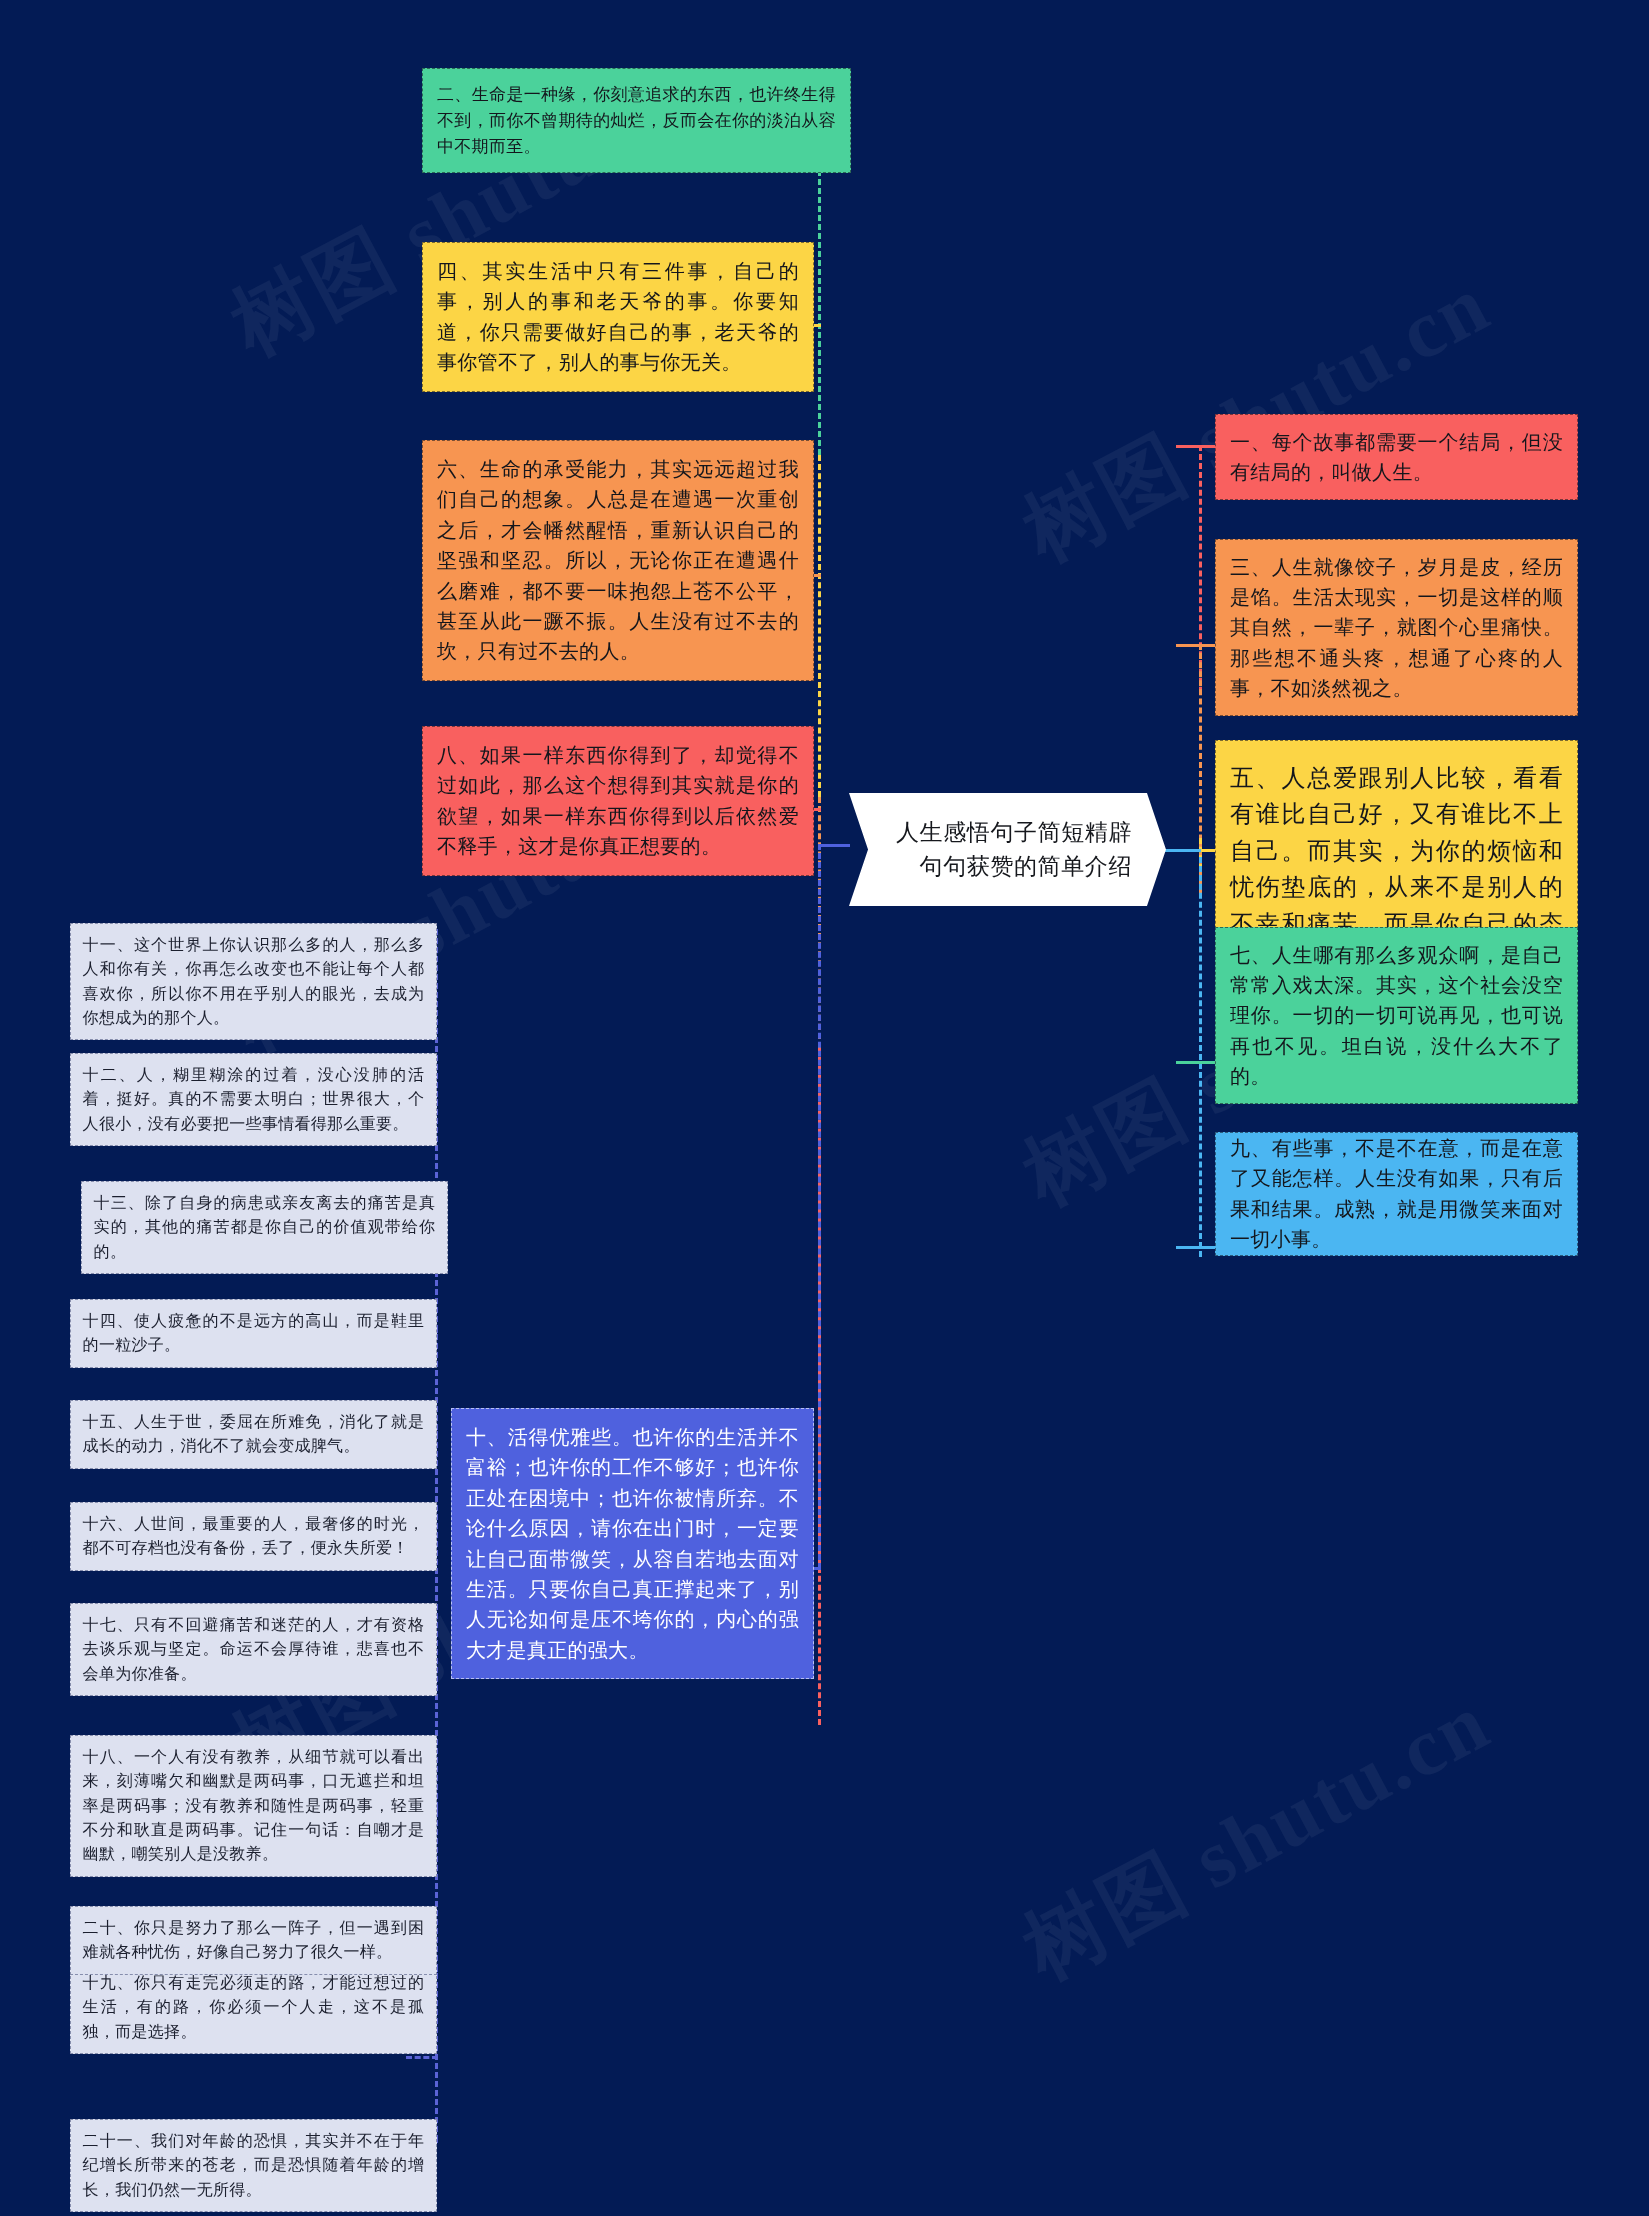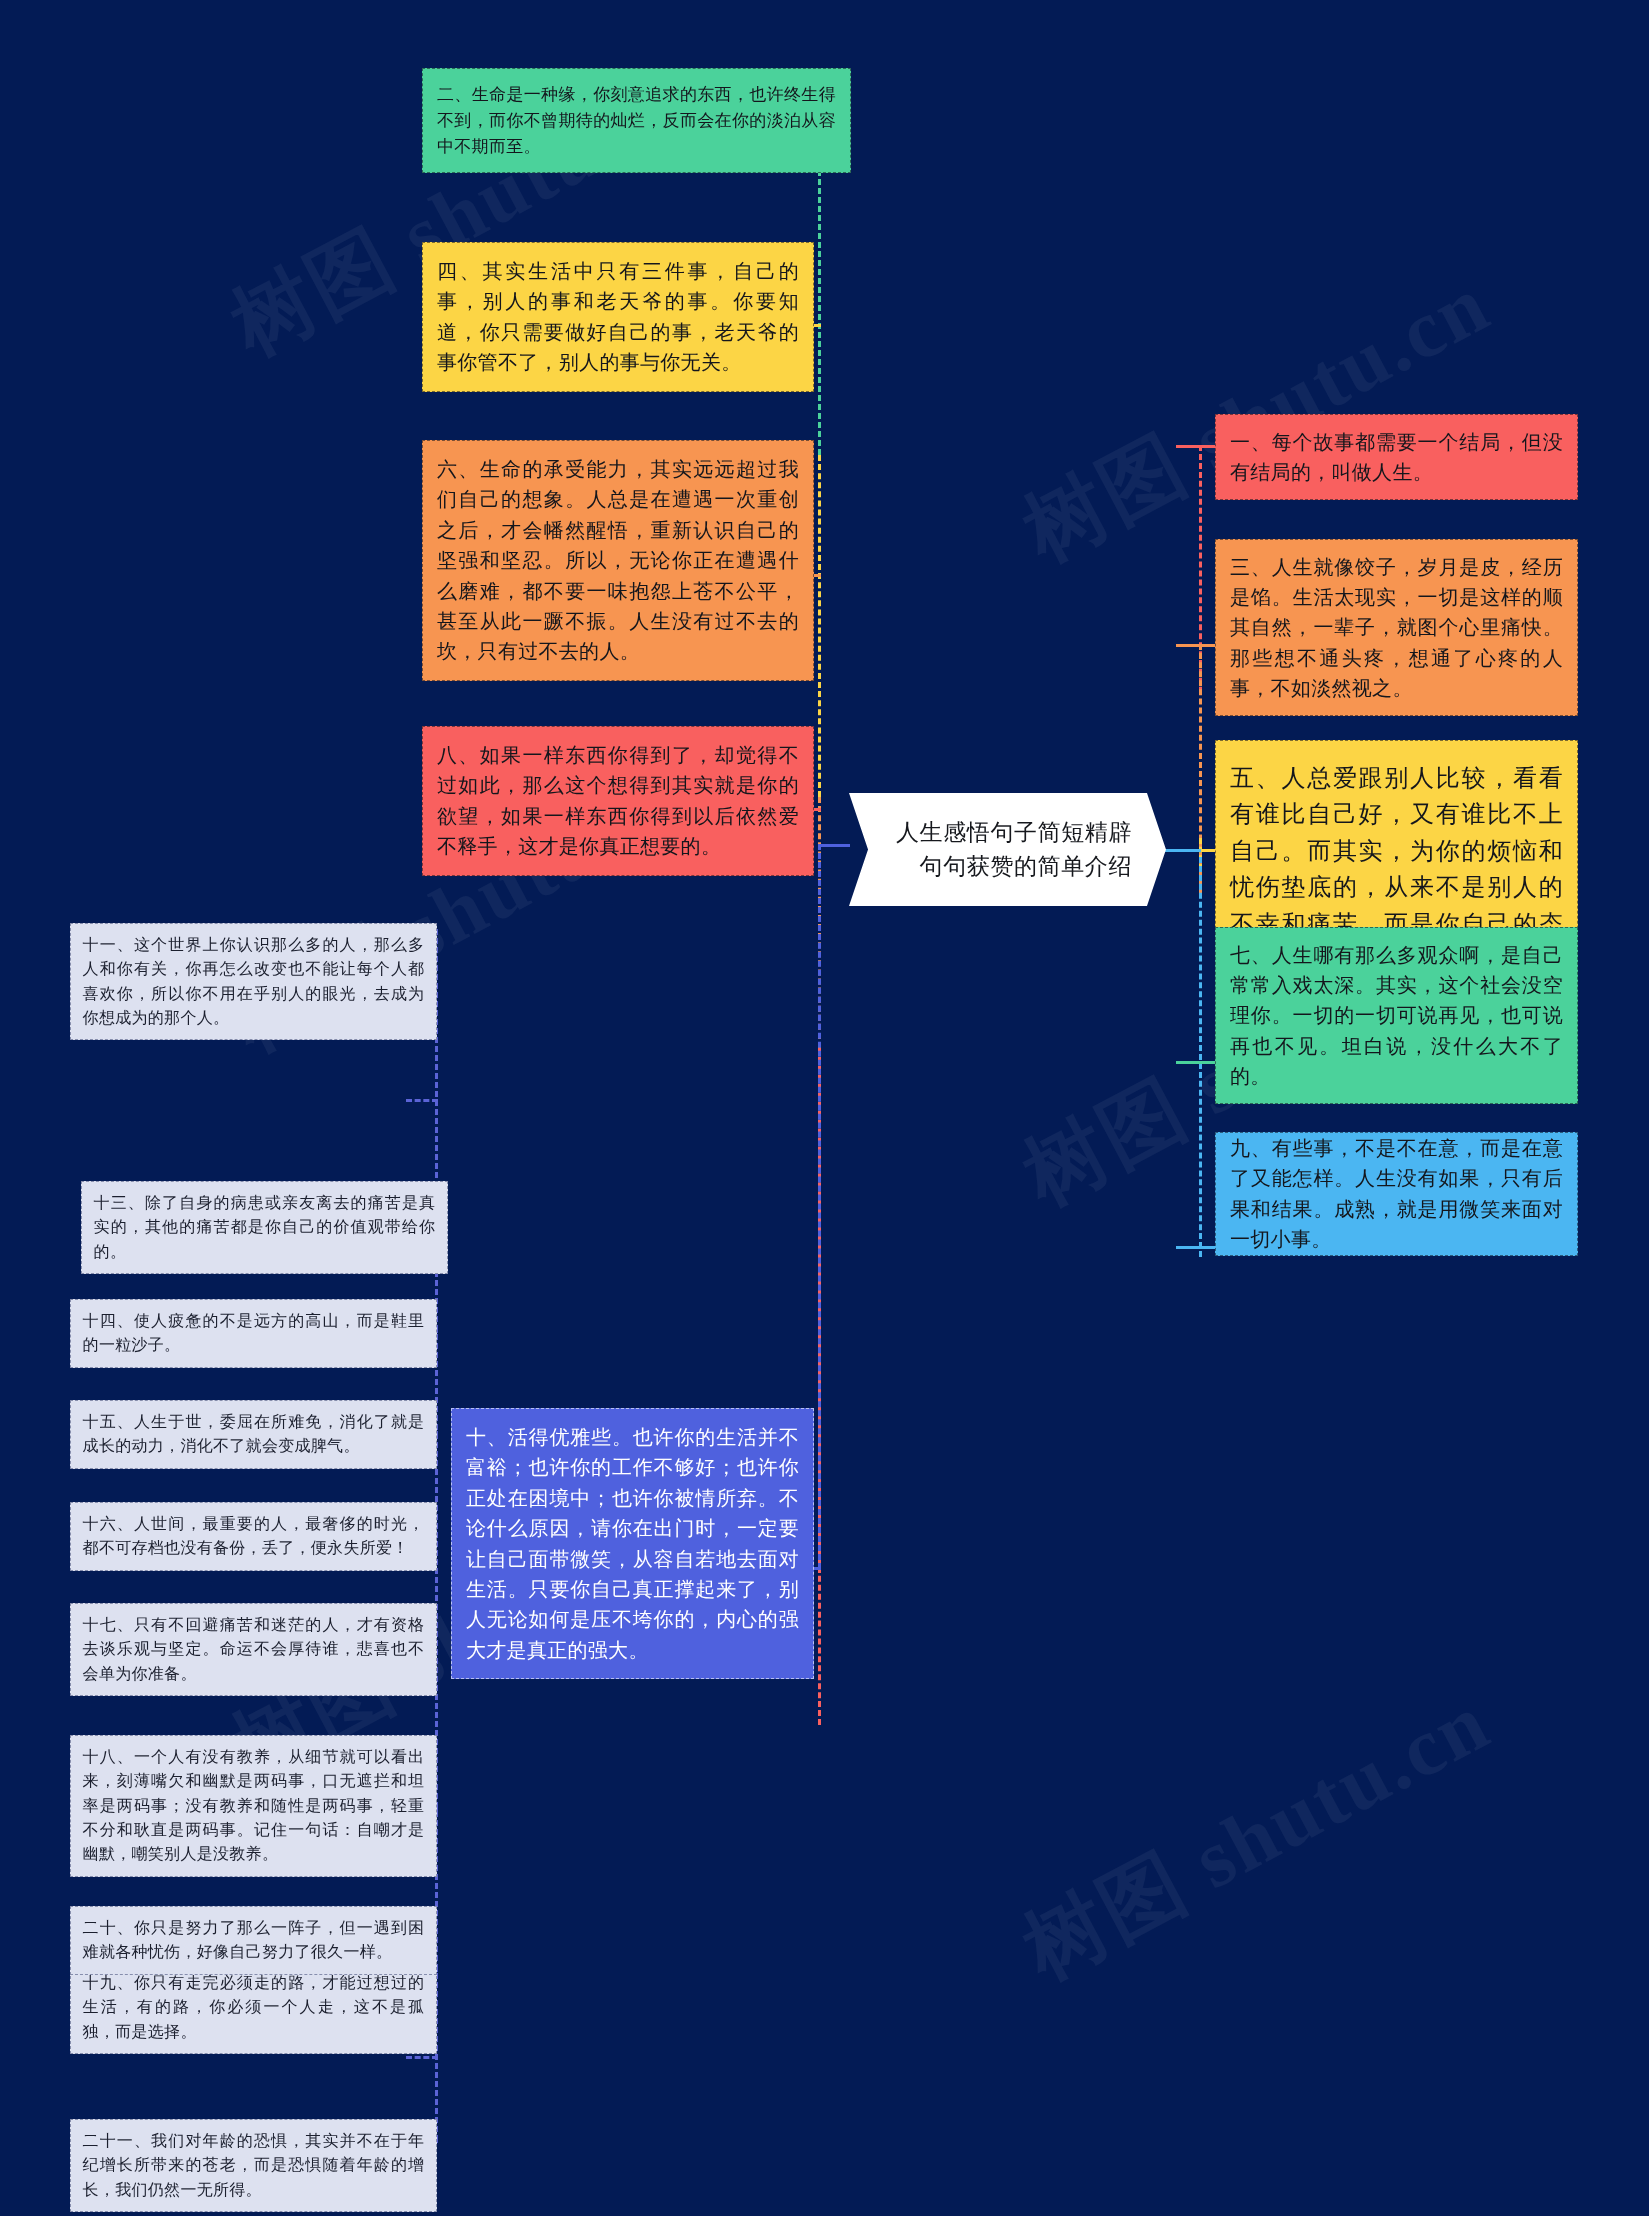--- a/index.html
+++ b/index.html
@@ -158,20 +158,23 @@
   </div>
 
   <div class="node n-sky" style="left:1215px;top:1132px;width:363px;padding:0 14px;font-size:20px;">
     <span>九、有些事，不是不在意，而是在意了又能怎样。人生没有如果，只有后果和结果。成熟，就是用微笑来面对一切小事。</span>
   </div>
 
   <div class="node n-pale" style="left:70px;top:923px;width:367px;padding:9px 11.6px;font-size:16px;">
     <span>十一、这个世界上你认识那么多的人，那么多人和你有关，你再怎么改变也不能让每个人都喜欢你，所以你不用在乎别人的眼光，去成为你想成为的那个人。</span>
   </div>
 
+  <div class="node n-pale" style="left:70px;top:1053px;width:367px;padding:9px 11.6px;font-size:16px;">
+    <span>十二、人，糊里糊涂的过着，没心没肺的活着，挺好。真的不需要太明白；世界很大，个人很小，没有必要把一些事情看得那么重要。</span>
+  </div>
 
   <div class="node n-pale" style="left:70px;top:1181px;width:367px;padding:9px 11.6px;font-size:16px;margin-left:11px;">
     <span>十三、除了自身的病患或亲友离去的痛苦是真实的，其他的痛苦都是你自己的价值观带给你的。</span>
   </div>
 
   <div class="node n-pale" style="left:70px;top:1299px;width:367px;padding:9px 11.6px;font-size:16px;">
     <span>十四、使人疲惫的不是远方的高山，而是鞋里的一粒沙子。</span>
   </div>
 
   <div class="node n-pale" style="left:70px;top:1400px;width:367px;padding:9px 11.6px;font-size:16px;">

